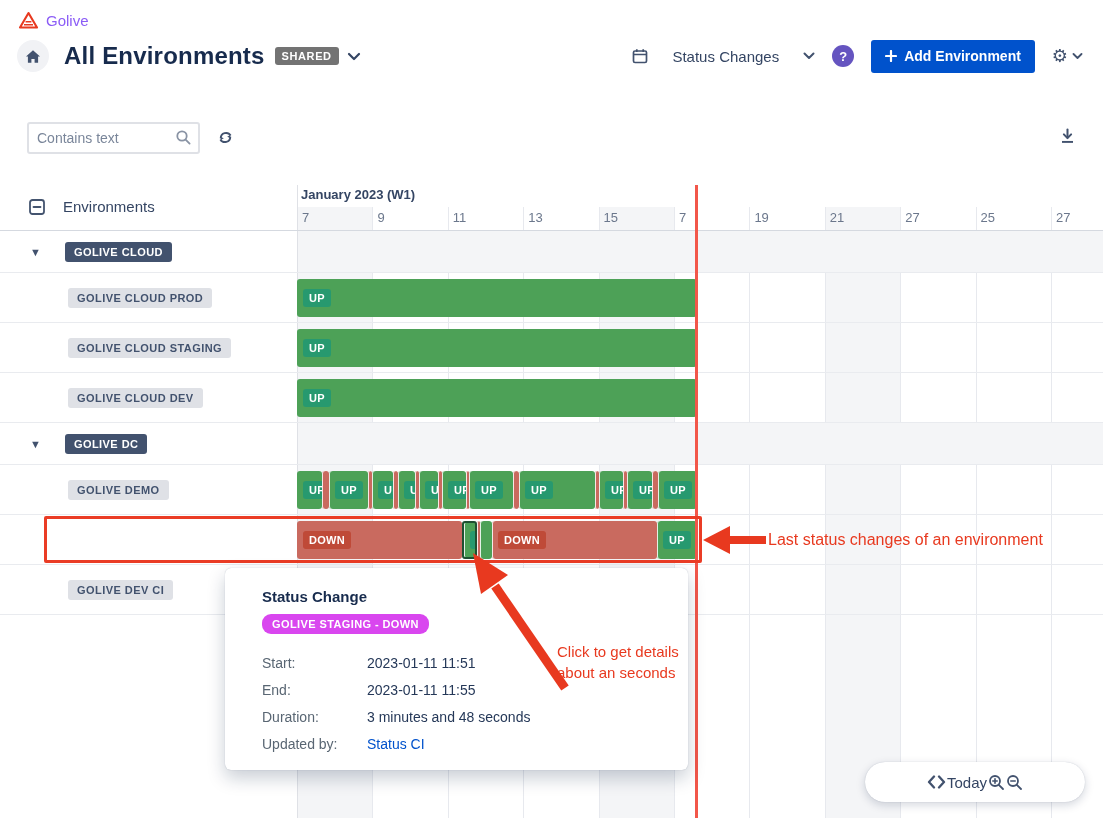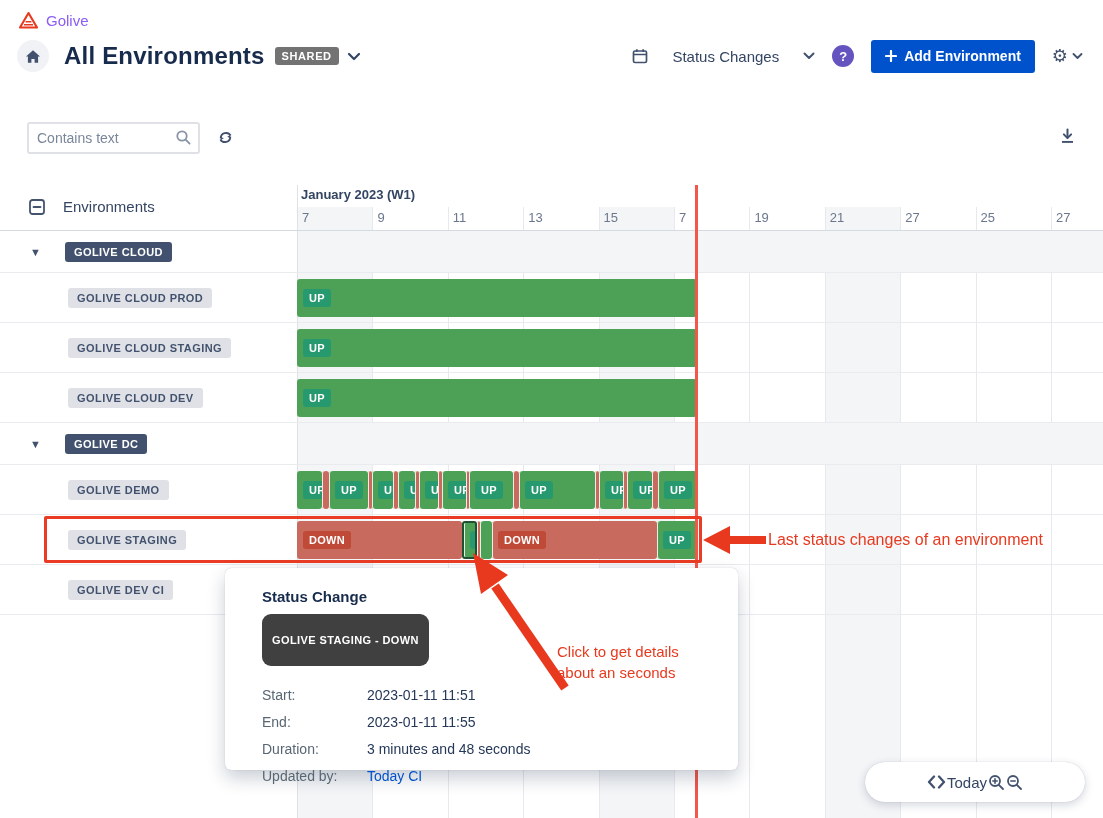--- a/index.html
+++ b/index.html
@@ -67,24 +67,24 @@
   .chip.down-chip { background:#bf4a38; }
 
   
   #highlight-box { position:absolute; left:44px; top:516px; width:658px; height:47px; border:3px solid #ea3c25; border-radius:2px; z-index:15; pointer-events:none; }
   .red-note { position:absolute; color:#e8391f; z-index:25; }
   #row-note { left:768px; top:531px; font-size:16px; white-space:nowrap; }
   #outage-note { left:557px; top:641px; font-size:15px; width:142px; line-height:21px; }
   .arrow-svg { position:absolute; z-index:24; pointer-events:none; }
 
   
-  #tooltip { position:absolute; left:225px; top:568px; width:513px; height:202px; background:#fff; border-radius:6px;
+  #tooltip { position:absolute; left:225px; top:568px; width:463px; height:202px; background:#fff; border-radius:6px;
     box-shadow:0 8px 18px rgba(9,30,66,.22), 0 0 1px rgba(9,30,66,.3); z-index:20; padding:20px 24px 0 37px; }
   .tt-title { font-size:15px; font-weight:bold; color:#172b4d; }
-  .tt-badge { display:inline-block; margin-top:9px; background:#404040; color:#fff; font-size:11px; font-weight:bold; letter-spacing:.4px; padding:20px 10px; border-radius:9px; }
+  .tt-badge { display:inline-block; margin-top:9px; background:#d946ef; color:#fff; font-size:11px; font-weight:bold; letter-spacing:.4px; padding:4px 10px; border-radius:9px; }
   .tt-rows { margin-top:15px; }
   .tt-row { display:flex; height:27px; align-items:center; }
   .tt-label { width:105px; font-size:14px; color:#596673; }
   .tt-value { font-size:14px; color:#253858; }
   .tt-value.link { color:#0052cc; cursor:pointer; }
 
   
   #nav-toolbar { position:absolute; left:865px; top:762px; width:220px; height:40px; background:#fff; border-radius:20px;
     box-shadow:0 3px 10px rgba(9,30,66,.18), 0 0 1px rgba(9,30,66,.25); z-index:30; display:flex; align-items:center; justify-content:center; gap:1px; }
   .tb-btn { cursor:pointer; display:flex; align-items:center; }
@@ -323,23 +323,20 @@
           </div>
           <div class="seg down" style="width: 3px; background: rgb(201, 106, 95);"></div>
           <div class="seg up" style="width: 12px; background: rgb(77, 161, 87);"></div>
           <div class="seg down" style="width: 165px; background: rgb(201, 106, 95);">
             <span class="chip down-chip" style="background: rgb(191, 74, 56);">DOWN</span>
           </div>
           <div class="seg up" style="width: 40px; background: rgb(77, 161, 87);">
             <span class="chip up-chip" style="background: rgb(39, 153, 111);">UP</span>
           </div>
         </div>
-        <div class="row-label">
-          <span class="badge env-badge">GOLIVE STAGING</span>
-        </div>
       </div>
       <div class="row env">
         <div class="row-label">
           <span class="badge env-badge">GOLIVE DEV CI</span>
         </div>
       </div>
     </div>
 </div>
 
 <div id="highlight-box"></div>
@@ -367,21 +364,21 @@
     <div class="tt-row">
       <span class="tt-label">End:</span>
       <span class="tt-value">2023-01-11 11:55</span>
     </div>
     <div class="tt-row">
       <span class="tt-label">Duration:</span>
       <span class="tt-value">3 minutes and 48 seconds</span>
     </div>
     <div class="tt-row">
       <span class="tt-label">Updated by:</span>
-      <span class="tt-value link">Today CI</span>
+      <span class="tt-value link">Status CI</span>
     </div>
   </div>
 </div>
 
 <div id="nav-toolbar">
   <span class="tb-btn">
     <svg width="9" height="14" viewBox="0 0 9 14">
         <path d="M7 1.5 L2 7 L7 12.5" fill="none" stroke="#42526e" stroke-width="2.3" stroke-linecap="round" stroke-linejoin="round"></path>
       </svg>
   </span>

